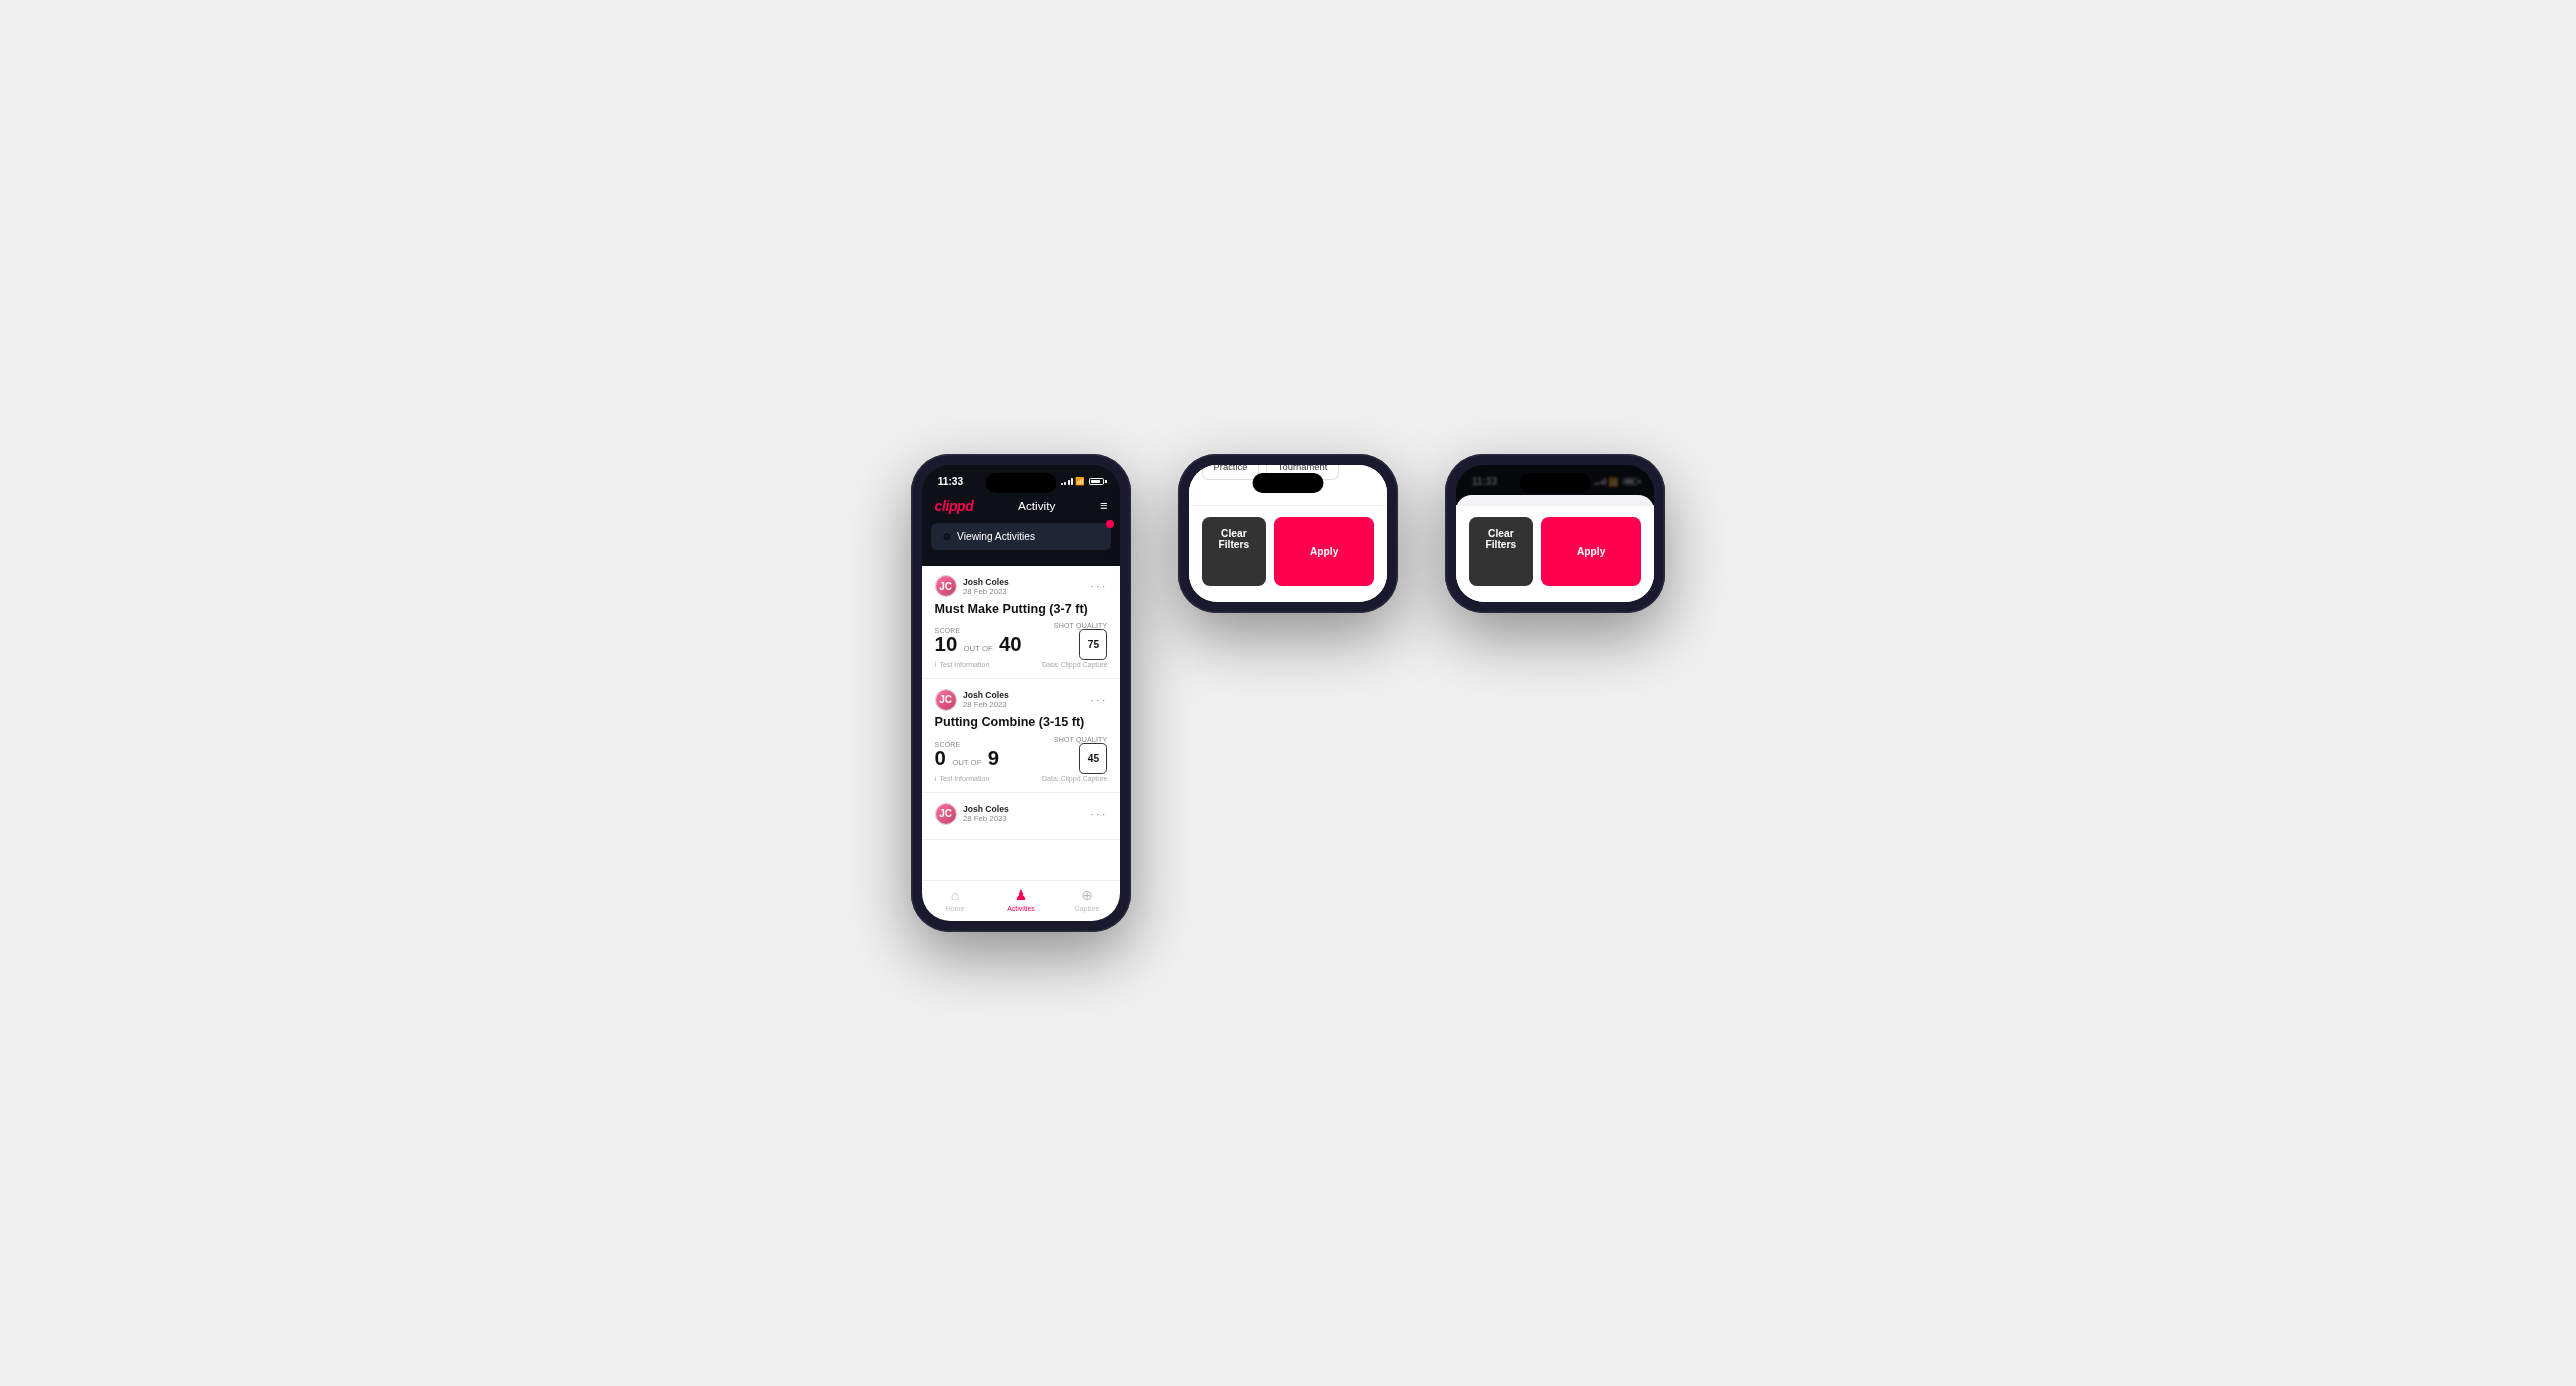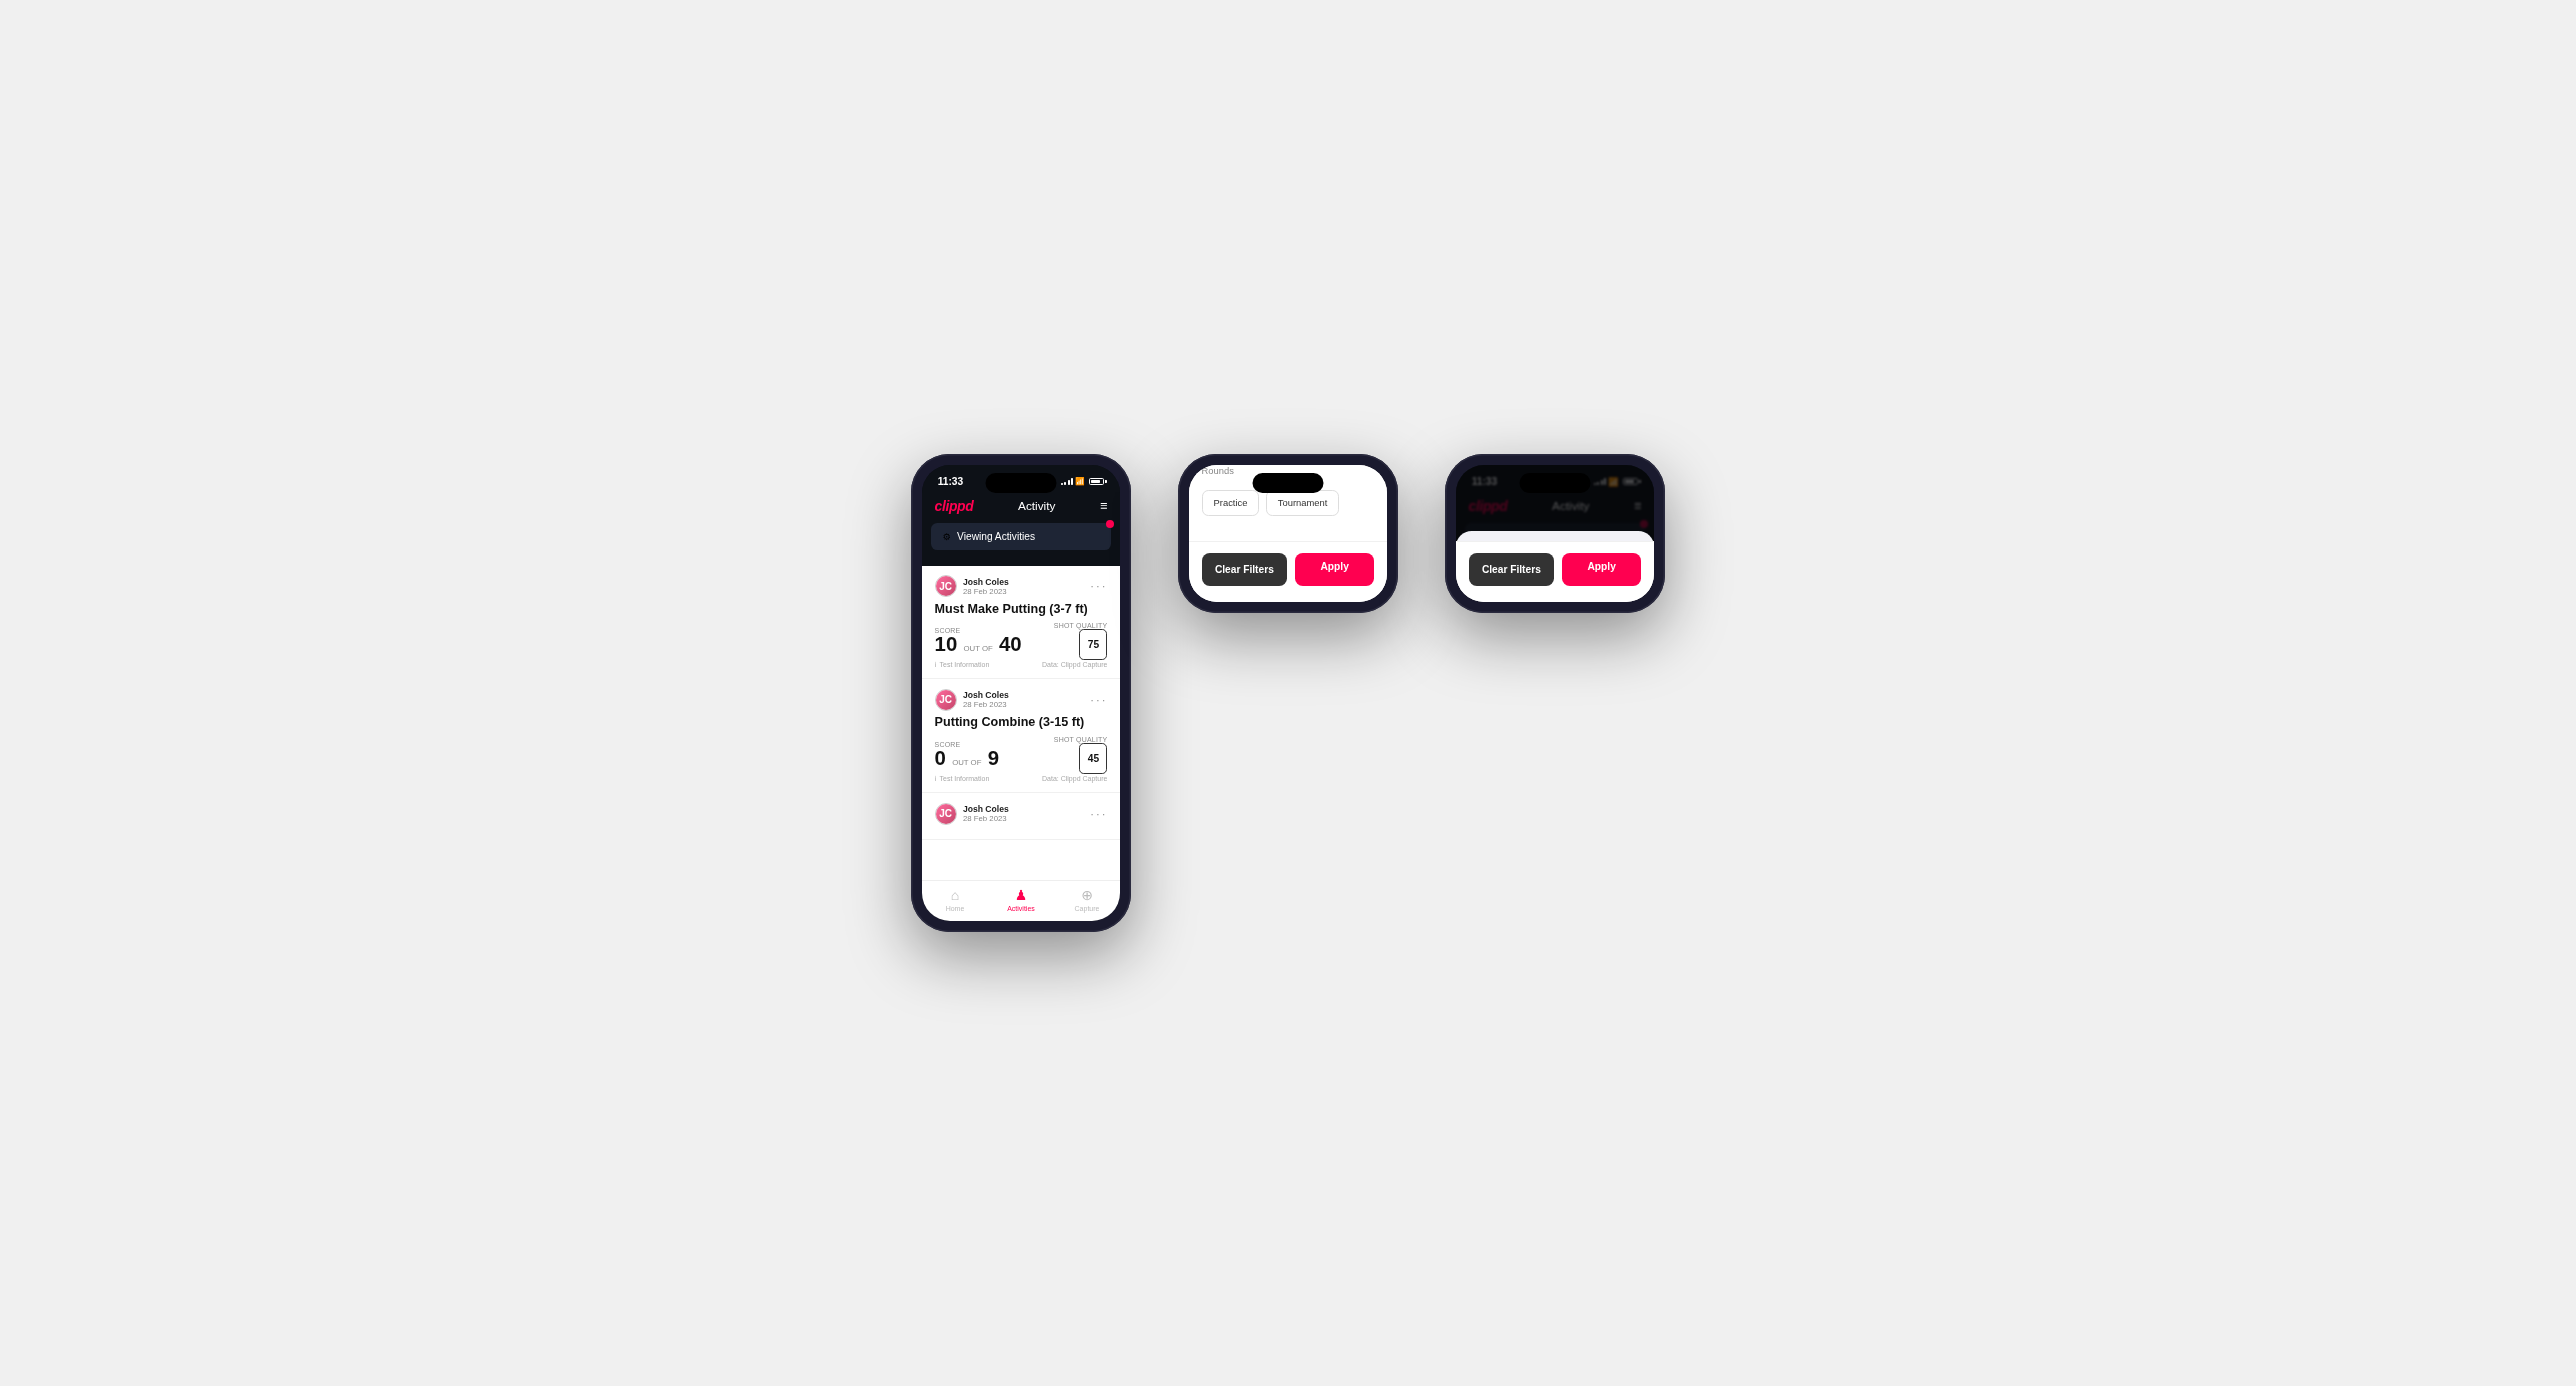--- a/index.html
+++ b/index.html
@@ -365,21 +365,21 @@
       border-radius: 7.8px;
       color: #fff;
       font-size: 10.2px;
       font-weight: 600;
       text-align: center;
       cursor: pointer;
     }
 
     .btn-apply {
       flex: 1;
-      padding: 8px;
+      padding: 29px;
       background: #ff0050;
       border-radius: 7.8px;
       color: #fff;
       font-size: 10.2px;
       font-weight: 600;
       text-align: center;
       cursor: pointer;
     }
 
     .blurred-content {

